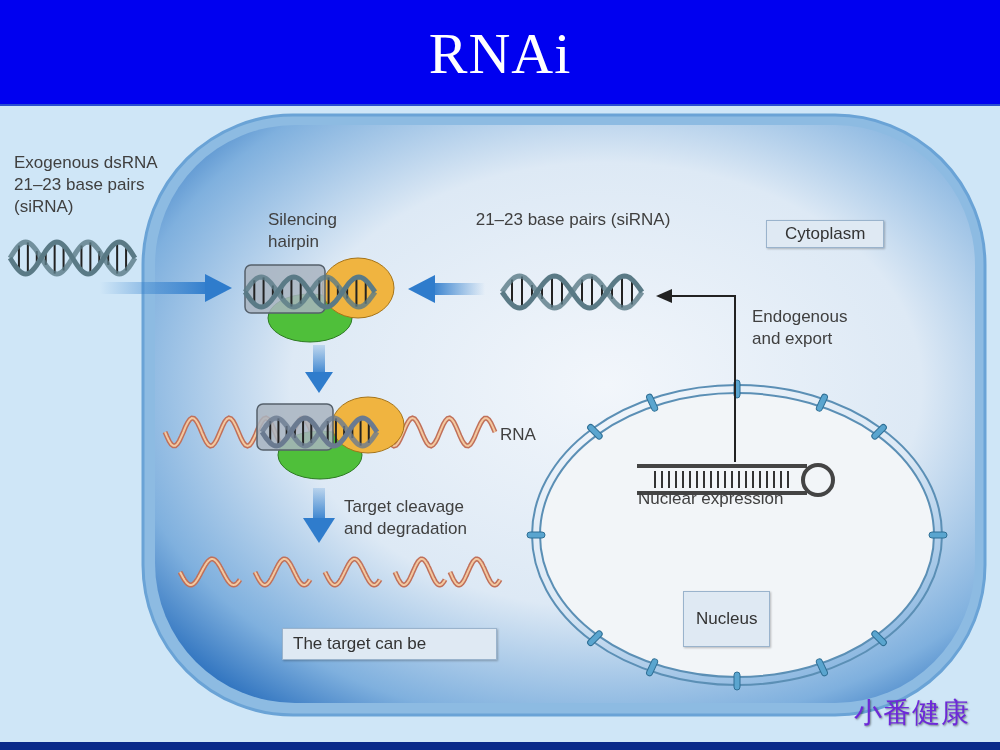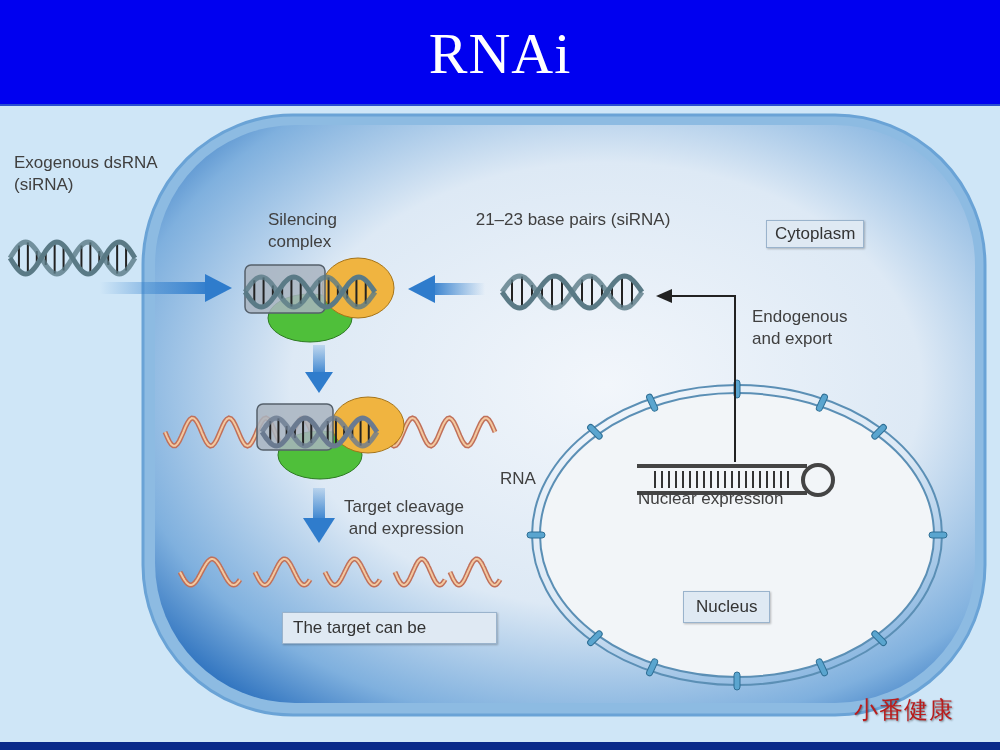--- a/index.html
+++ b/index.html
@@ -2,22 +2,22 @@
 <html><head>
 <meta charset="utf-8">
 <style>
   html, body { margin:0; padding:0; }
   body { width:1000px; height:750px; overflow:hidden; background:#cfe6f7; position:relative; font-family:"Liberation Sans", sans-serif; }
   #header { position:absolute; left:0; top:0; width:1000px; height:104px; background:#0000f0; border-bottom:2px solid #2a4fd0; }
   #title { position:absolute; left:0; top:20px; width:1000px; text-align:center; color:#fff; font-family:"Liberation Serif", serif; font-size:58px; letter-spacing:1px; }
   #footer-bar { position:absolute; left:0; top:742px; width:1000px; height:8px; background:#0a2a8a; }
   #diagram { position:absolute; left:0; top:0; }
   .lbl { position:absolute; color:#404040; font-size:17px; line-height:22px; font-family:"Liberation Sans", sans-serif; }
-  .box { position:absolute; background:#dfe9f3; border:1px solid #9ab3cc; color:#333; font-size:17px; line-height:22px; padding:2px 8px; box-shadow:1px 1px 2px rgba(0,0,0,0.25); }
-  #watermark { position:absolute; left:854px; top:694px; color:#b91c1c; font-size:24px; font-family:"DejaVu Sans", sans-serif; text-shadow:1px 1px 2px rgba(0,0,0,0.45); letter-spacing:1px; }
+  .box { position:absolute; background:#dfe9f3; border:1px solid #9ab3cc; color:#333; font-size:17px; line-height:22px; padding:2px 18px; box-shadow:1px 1px 2px rgba(0,0,0,0.25); }
+  #watermark { position:absolute; left:854px; top:694px; color:#6d28d9; font-size:28px; font-family:"DejaVu Sans", sans-serif; text-shadow:1px 1px 2px rgba(0,0,0,0.45); letter-spacing:1px; }
 </style>
 </head>
 <body>
 
 <div id="header">
   <div id="title">RNAi</div>
 </div>
 
 <svg id="diagram" width="1000" height="750">
   <defs>
@@ -223,50 +223,51 @@
       <path d="M325.0,572.0L325.3,572.7L325.7,573.4L326.0,574.1L326.4,574.8L326.7,575.5L327.1,576.2L327.4,576.9L327.8,577.5L328.1,578.2L328.4,578.8L328.8,579.4L329.1,580.0L329.5,580.5L329.8,581.0L330.2,581.5L330.5,582.0L330.8,582.5L331.2,582.9L331.5,583.2L331.9,583.6L332.2,583.9L332.6,584.2L332.9,584.4L333.3,584.6L333.6,584.8L333.9,584.9L334.3,585.0L334.6,585.0L335.0,585.0L335.3,585.0L335.7,584.9L336.0,584.8L336.3,584.6L336.7,584.4L337.0,584.2L337.4,583.9L337.7,583.6L338.1,583.3L338.4,582.9L338.8,582.5L339.1,582.1L339.4,581.6L339.8,581.1L340.1,580.6L340.5,580.0L340.8,579.5L341.2,578.9L341.5,578.3L341.8,577.6L342.2,577.0L342.5,576.3L342.9,575.6L343.2,574.9L343.6,574.2L343.9,573.5L344.3,572.8L344.6,572.1L344.9,571.4L345.3,570.7L345.6,570.0L346.0,569.3L346.3,568.6L346.7,567.9L347.0,567.2L347.3,566.6L347.7,565.9L348.0,565.3L348.4,564.7L348.7,564.1L349.1,563.6L349.4,563.0L349.8,562.5L350.1,562.0L350.4,561.6L350.8,561.2L351.1,560.8L351.5,560.5L351.8,560.2L352.2,559.9L352.5,559.6L352.8,559.4L353.2,559.3L353.5,559.1L353.9,559.1L354.2,559.0L354.6,559.0L354.9,559.0L355.3,559.1L355.6,559.2L355.9,559.4L356.3,559.5L356.6,559.8L357.0,560.0L357.3,560.3L357.7,560.7L358.0,561.0L358.3,561.4L358.7,561.9L359.0,562.3L359.4,562.8L359.7,563.3L360.1,563.9L360.4,564.4L360.8,565.0L361.1,565.6L361.4,566.3L361.8,566.9L362.1,567.6L362.5,568.3L362.8,569.0L363.2,569.7L363.5,570.4L363.8,571.1L364.2,571.8L364.5,572.5L364.9,573.2L365.2,573.9L365.6,574.6L365.9,575.3L366.3,576.0L366.6,576.7L366.9,577.3L367.3,578.0L367.6,578.6L368.0,579.2L368.3,579.8L368.7,580.4L369.0,580.9L369.3,581.4L369.7,581.9L370.0,582.3L370.4,582.8L370.7,583.1L371.1,583.5L371.4,583.8L371.8,584.1L372.1,584.3L372.4,584.5L372.8,584.7L373.1,584.8L373.5,584.9L373.8,585.0L374.2,585.0L374.5,585.0L374.8,584.9L375.2,584.8L375.5,584.7L375.9,584.5L376.2,584.3L376.6,584.0L376.9,583.7L377.3,583.4L377.6,583.0L377.9,582.6L378.3,582.2L378.6,581.8L379.0,581.3L379.3,580.7L379.7,580.2L380.0,579.6" fill="none" stroke="#f3c9a0" stroke-width="2"></path>
       <path d="M395.0,572.0L395.3,572.7L395.6,573.4L395.9,574.1L396.3,574.8L396.6,575.5L396.9,576.2L397.2,576.9L397.5,577.5L397.8,578.2L398.1,578.8L398.4,579.4L398.8,580.0L399.1,580.5L399.4,581.0L399.7,581.5L400.0,582.0L400.3,582.5L400.6,582.9L400.9,583.2L401.3,583.6L401.6,583.9L401.9,584.2L402.2,584.4L402.5,584.6L402.8,584.8L403.1,584.9L403.4,585.0L403.8,585.0L404.1,585.0L404.4,585.0L404.7,584.9L405.0,584.8L405.3,584.6L405.6,584.4L405.9,584.2L406.3,583.9L406.6,583.6L406.9,583.3L407.2,582.9L407.5,582.5L407.8,582.1L408.1,581.6L408.4,581.1L408.8,580.6L409.1,580.0L409.4,579.5L409.7,578.9L410.0,578.3L410.3,577.6L410.6,577.0L410.9,576.3L411.3,575.6L411.6,574.9L411.9,574.2L412.2,573.5L412.5,572.8L412.8,572.1L413.1,571.4L413.4,570.7L413.8,570.0L414.1,569.3L414.4,568.6L414.7,567.9L415.0,567.2L415.3,566.6L415.6,565.9L415.9,565.3L416.3,564.7L416.6,564.1L416.9,563.6L417.2,563.0L417.5,562.5L417.8,562.0L418.1,561.6L418.4,561.2L418.8,560.8L419.1,560.5L419.4,560.2L419.7,559.9L420.0,559.6L420.3,559.4L420.6,559.3L420.9,559.1L421.3,559.1L421.6,559.0L421.9,559.0L422.2,559.0L422.5,559.1L422.8,559.2L423.1,559.4L423.4,559.5L423.8,559.8L424.1,560.0L424.4,560.3L424.7,560.7L425.0,561.0L425.3,561.4L425.6,561.9L425.9,562.3L426.3,562.8L426.6,563.3L426.9,563.9L427.2,564.4L427.5,565.0L427.8,565.6L428.1,566.3L428.4,566.9L428.8,567.6L429.1,568.3L429.4,569.0L429.7,569.7L430.0,570.4L430.3,571.1L430.6,571.8L430.9,572.5L431.3,573.2L431.6,573.9L431.9,574.6L432.2,575.3L432.5,576.0L432.8,576.7L433.1,577.3L433.4,578.0L433.8,578.6L434.1,579.2L434.4,579.8L434.7,580.4L435.0,580.9L435.3,581.4L435.6,581.9L435.9,582.3L436.3,582.8L436.6,583.1L436.9,583.5L437.2,583.8L437.5,584.1L437.8,584.3L438.1,584.5L438.4,584.7L438.8,584.8L439.1,584.9L439.4,585.0L439.7,585.0L440.0,585.0L440.3,584.9L440.6,584.8L440.9,584.7L441.3,584.5L441.6,584.3L441.9,584.0L442.2,583.7L442.5,583.4L442.8,583.0L443.1,582.6L443.4,582.2L443.8,581.8L444.1,581.3L444.4,580.7L444.7,580.2L445.0,579.6" fill="none" stroke="#c0705a" stroke-width="5"></path>
       <path d="M395.0,572.0L395.3,572.7L395.6,573.4L395.9,574.1L396.3,574.8L396.6,575.5L396.9,576.2L397.2,576.9L397.5,577.5L397.8,578.2L398.1,578.8L398.4,579.4L398.8,580.0L399.1,580.5L399.4,581.0L399.7,581.5L400.0,582.0L400.3,582.5L400.6,582.9L400.9,583.2L401.3,583.6L401.6,583.9L401.9,584.2L402.2,584.4L402.5,584.6L402.8,584.8L403.1,584.9L403.4,585.0L403.8,585.0L404.1,585.0L404.4,585.0L404.7,584.9L405.0,584.8L405.3,584.6L405.6,584.4L405.9,584.2L406.3,583.9L406.6,583.6L406.9,583.3L407.2,582.9L407.5,582.5L407.8,582.1L408.1,581.6L408.4,581.1L408.8,580.6L409.1,580.0L409.4,579.5L409.7,578.9L410.0,578.3L410.3,577.6L410.6,577.0L410.9,576.3L411.3,575.6L411.6,574.9L411.9,574.2L412.2,573.5L412.5,572.8L412.8,572.1L413.1,571.4L413.4,570.7L413.8,570.0L414.1,569.3L414.4,568.6L414.7,567.9L415.0,567.2L415.3,566.6L415.6,565.9L415.9,565.3L416.3,564.7L416.6,564.1L416.9,563.6L417.2,563.0L417.5,562.5L417.8,562.0L418.1,561.6L418.4,561.2L418.8,560.8L419.1,560.5L419.4,560.2L419.7,559.9L420.0,559.6L420.3,559.4L420.6,559.3L420.9,559.1L421.3,559.1L421.6,559.0L421.9,559.0L422.2,559.0L422.5,559.1L422.8,559.2L423.1,559.4L423.4,559.5L423.8,559.8L424.1,560.0L424.4,560.3L424.7,560.7L425.0,561.0L425.3,561.4L425.6,561.9L425.9,562.3L426.3,562.8L426.6,563.3L426.9,563.9L427.2,564.4L427.5,565.0L427.8,565.6L428.1,566.3L428.4,566.9L428.8,567.6L429.1,568.3L429.4,569.0L429.7,569.7L430.0,570.4L430.3,571.1L430.6,571.8L430.9,572.5L431.3,573.2L431.6,573.9L431.9,574.6L432.2,575.3L432.5,576.0L432.8,576.7L433.1,577.3L433.4,578.0L433.8,578.6L434.1,579.2L434.4,579.8L434.7,580.4L435.0,580.9L435.3,581.4L435.6,581.9L435.9,582.3L436.3,582.8L436.6,583.1L436.9,583.5L437.2,583.8L437.5,584.1L437.8,584.3L438.1,584.5L438.4,584.7L438.8,584.8L439.1,584.9L439.4,585.0L439.7,585.0L440.0,585.0L440.3,584.9L440.6,584.8L440.9,584.7L441.3,584.5L441.6,584.3L441.9,584.0L442.2,583.7L442.5,583.4L442.8,583.0L443.1,582.6L443.4,582.2L443.8,581.8L444.1,581.3L444.4,580.7L444.7,580.2L445.0,579.6" fill="none" stroke="#f3c9a0" stroke-width="2"></path>
       <path d="M450.0,572.0L450.3,572.7L450.6,573.4L450.9,574.1L451.3,574.8L451.6,575.5L451.9,576.2L452.2,576.9L452.5,577.5L452.8,578.2L453.1,578.8L453.4,579.4L453.8,580.0L454.1,580.5L454.4,581.0L454.7,581.5L455.0,582.0L455.3,582.5L455.6,582.9L455.9,583.2L456.3,583.6L456.6,583.9L456.9,584.2L457.2,584.4L457.5,584.6L457.8,584.8L458.1,584.9L458.4,585.0L458.8,585.0L459.1,585.0L459.4,585.0L459.7,584.9L460.0,584.8L460.3,584.6L460.6,584.4L460.9,584.2L461.3,583.9L461.6,583.6L461.9,583.3L462.2,582.9L462.5,582.5L462.8,582.1L463.1,581.6L463.4,581.1L463.8,580.6L464.1,580.0L464.4,579.5L464.7,578.9L465.0,578.3L465.3,577.6L465.6,577.0L465.9,576.3L466.3,575.6L466.6,574.9L466.9,574.2L467.2,573.5L467.5,572.8L467.8,572.1L468.1,571.4L468.4,570.7L468.8,570.0L469.1,569.3L469.4,568.6L469.7,567.9L470.0,567.2L470.3,566.6L470.6,565.9L470.9,565.3L471.3,564.7L471.6,564.1L471.9,563.6L472.2,563.0L472.5,562.5L472.8,562.0L473.1,561.6L473.4,561.2L473.8,560.8L474.1,560.5L474.4,560.2L474.7,559.9L475.0,559.6L475.3,559.4L475.6,559.3L475.9,559.1L476.3,559.1L476.6,559.0L476.9,559.0L477.2,559.0L477.5,559.1L477.8,559.2L478.1,559.4L478.4,559.5L478.8,559.8L479.1,560.0L479.4,560.3L479.7,560.7L480.0,561.0L480.3,561.4L480.6,561.9L480.9,562.3L481.3,562.8L481.6,563.3L481.9,563.9L482.2,564.4L482.5,565.0L482.8,565.6L483.1,566.3L483.4,566.9L483.8,567.6L484.1,568.3L484.4,569.0L484.7,569.7L485.0,570.4L485.3,571.1L485.6,571.8L485.9,572.5L486.3,573.2L486.6,573.9L486.9,574.6L487.2,575.3L487.5,576.0L487.8,576.7L488.1,577.3L488.4,578.0L488.8,578.6L489.1,579.2L489.4,579.8L489.7,580.4L490.0,580.9L490.3,581.4L490.6,581.9L490.9,582.3L491.3,582.8L491.6,583.1L491.9,583.5L492.2,583.8L492.5,584.1L492.8,584.3L493.1,584.5L493.4,584.7L493.8,584.8L494.1,584.9L494.4,585.0L494.7,585.0L495.0,585.0L495.3,584.9L495.6,584.8L495.9,584.7L496.3,584.5L496.6,584.3L496.9,584.0L497.2,583.7L497.5,583.4L497.8,583.0L498.1,582.6L498.4,582.2L498.8,581.8L499.1,581.3L499.4,580.7L499.7,580.2L500.0,579.6" fill="none" stroke="#c0705a" stroke-width="5"></path>
       <path d="M450.0,572.0L450.3,572.7L450.6,573.4L450.9,574.1L451.3,574.8L451.6,575.5L451.9,576.2L452.2,576.9L452.5,577.5L452.8,578.2L453.1,578.8L453.4,579.4L453.8,580.0L454.1,580.5L454.4,581.0L454.7,581.5L455.0,582.0L455.3,582.5L455.6,582.9L455.9,583.2L456.3,583.6L456.6,583.9L456.9,584.2L457.2,584.4L457.5,584.6L457.8,584.8L458.1,584.9L458.4,585.0L458.8,585.0L459.1,585.0L459.4,585.0L459.7,584.9L460.0,584.8L460.3,584.6L460.6,584.4L460.9,584.2L461.3,583.9L461.6,583.6L461.9,583.3L462.2,582.9L462.5,582.5L462.8,582.1L463.1,581.6L463.4,581.1L463.8,580.6L464.1,580.0L464.4,579.5L464.7,578.9L465.0,578.3L465.3,577.6L465.6,577.0L465.9,576.3L466.3,575.6L466.6,574.9L466.9,574.2L467.2,573.5L467.5,572.8L467.8,572.1L468.1,571.4L468.4,570.7L468.8,570.0L469.1,569.3L469.4,568.6L469.7,567.9L470.0,567.2L470.3,566.6L470.6,565.9L470.9,565.3L471.3,564.7L471.6,564.1L471.9,563.6L472.2,563.0L472.5,562.5L472.8,562.0L473.1,561.6L473.4,561.2L473.8,560.8L474.1,560.5L474.4,560.2L474.7,559.9L475.0,559.6L475.3,559.4L475.6,559.3L475.9,559.1L476.3,559.1L476.6,559.0L476.9,559.0L477.2,559.0L477.5,559.1L477.8,559.2L478.1,559.4L478.4,559.5L478.8,559.8L479.1,560.0L479.4,560.3L479.7,560.7L480.0,561.0L480.3,561.4L480.6,561.9L480.9,562.3L481.3,562.8L481.6,563.3L481.9,563.9L482.2,564.4L482.5,565.0L482.8,565.6L483.1,566.3L483.4,566.9L483.8,567.6L484.1,568.3L484.4,569.0L484.7,569.7L485.0,570.4L485.3,571.1L485.6,571.8L485.9,572.5L486.3,573.2L486.6,573.9L486.9,574.6L487.2,575.3L487.5,576.0L487.8,576.7L488.1,577.3L488.4,578.0L488.8,578.6L489.1,579.2L489.4,579.8L489.7,580.4L490.0,580.9L490.3,581.4L490.6,581.9L490.9,582.3L491.3,582.8L491.6,583.1L491.9,583.5L492.2,583.8L492.5,584.1L492.8,584.3L493.1,584.5L493.4,584.7L493.8,584.8L494.1,584.9L494.4,585.0L494.7,585.0L495.0,585.0L495.3,584.9L495.6,584.8L495.9,584.7L496.3,584.5L496.6,584.3L496.9,584.0L497.2,583.7L497.5,583.4L497.8,583.0L498.1,582.6L498.4,582.2L498.8,581.8L499.1,581.3L499.4,580.7L499.7,580.2L500.0,579.6" fill="none" stroke="#f3c9a0" stroke-width="2"></path>
     </g>
 </svg>
 
 <div class="lbl" style="left:14px;top:152px;">
   <div>Exogenous dsRNA</div>
+  <div>21–23 base pairs</div>
   <div>(siRNA)</div>
 </div>
 
 <div class="lbl" style="left:268px;top:209px;">
   <div>Silencing</div>
-  <div>complex</div>
+  <div>hairpin</div>
 </div>
 
 <div class="lbl" style="left:448px;top:209px;text-align:center;width:250px;">
   <div>21–23 base pairs (siRNA)</div>
 </div>
 
 <div class="box" style="left:766px;top:220px;">Cytoplasm</div>
 
 <div class="lbl" style="left:752px;top:306px;">
   <div>Endogenous</div>
   <div>and export</div>
 </div>
 
-<div class="lbl" style="left:500px;top:424px;margin-top:44px;">RNA</div>
-
-<div class="lbl" style="left:344px;top:496px;text-align:right;">
+<div class="lbl" style="left:500px;top:424px;">RNA</div>
+
+<div class="lbl" style="left:344px;top:496px;">
   <div>Target cleavage</div>
-  <div>and expression</div>
-</div>
-
-<div class="box" style="left:282px;top:612px;width:193px;padding:4px 10px;">
+  <div>and degradation</div>
+</div>
+
+<div class="box" style="left:282px;top:628px;width:193px;padding:4px 10px;">
   <div>The target can be</div>
 </div>
 
 <div class="lbl" style="left:638px;top:488px;text-align:center;">
   <div>Nuclear expression</div>
 </div>
 
-<div class="box" style="left:683px;top:591px;padding:4px 12px;">Nucleus</div>
+<div class="box" style="left:683px;top:591px;padding:16px 12px;">Nucleus</div>
 
 <div id="watermark">小番健康</div>
 <div id="footer-bar"></div>
 
 </body></html>

